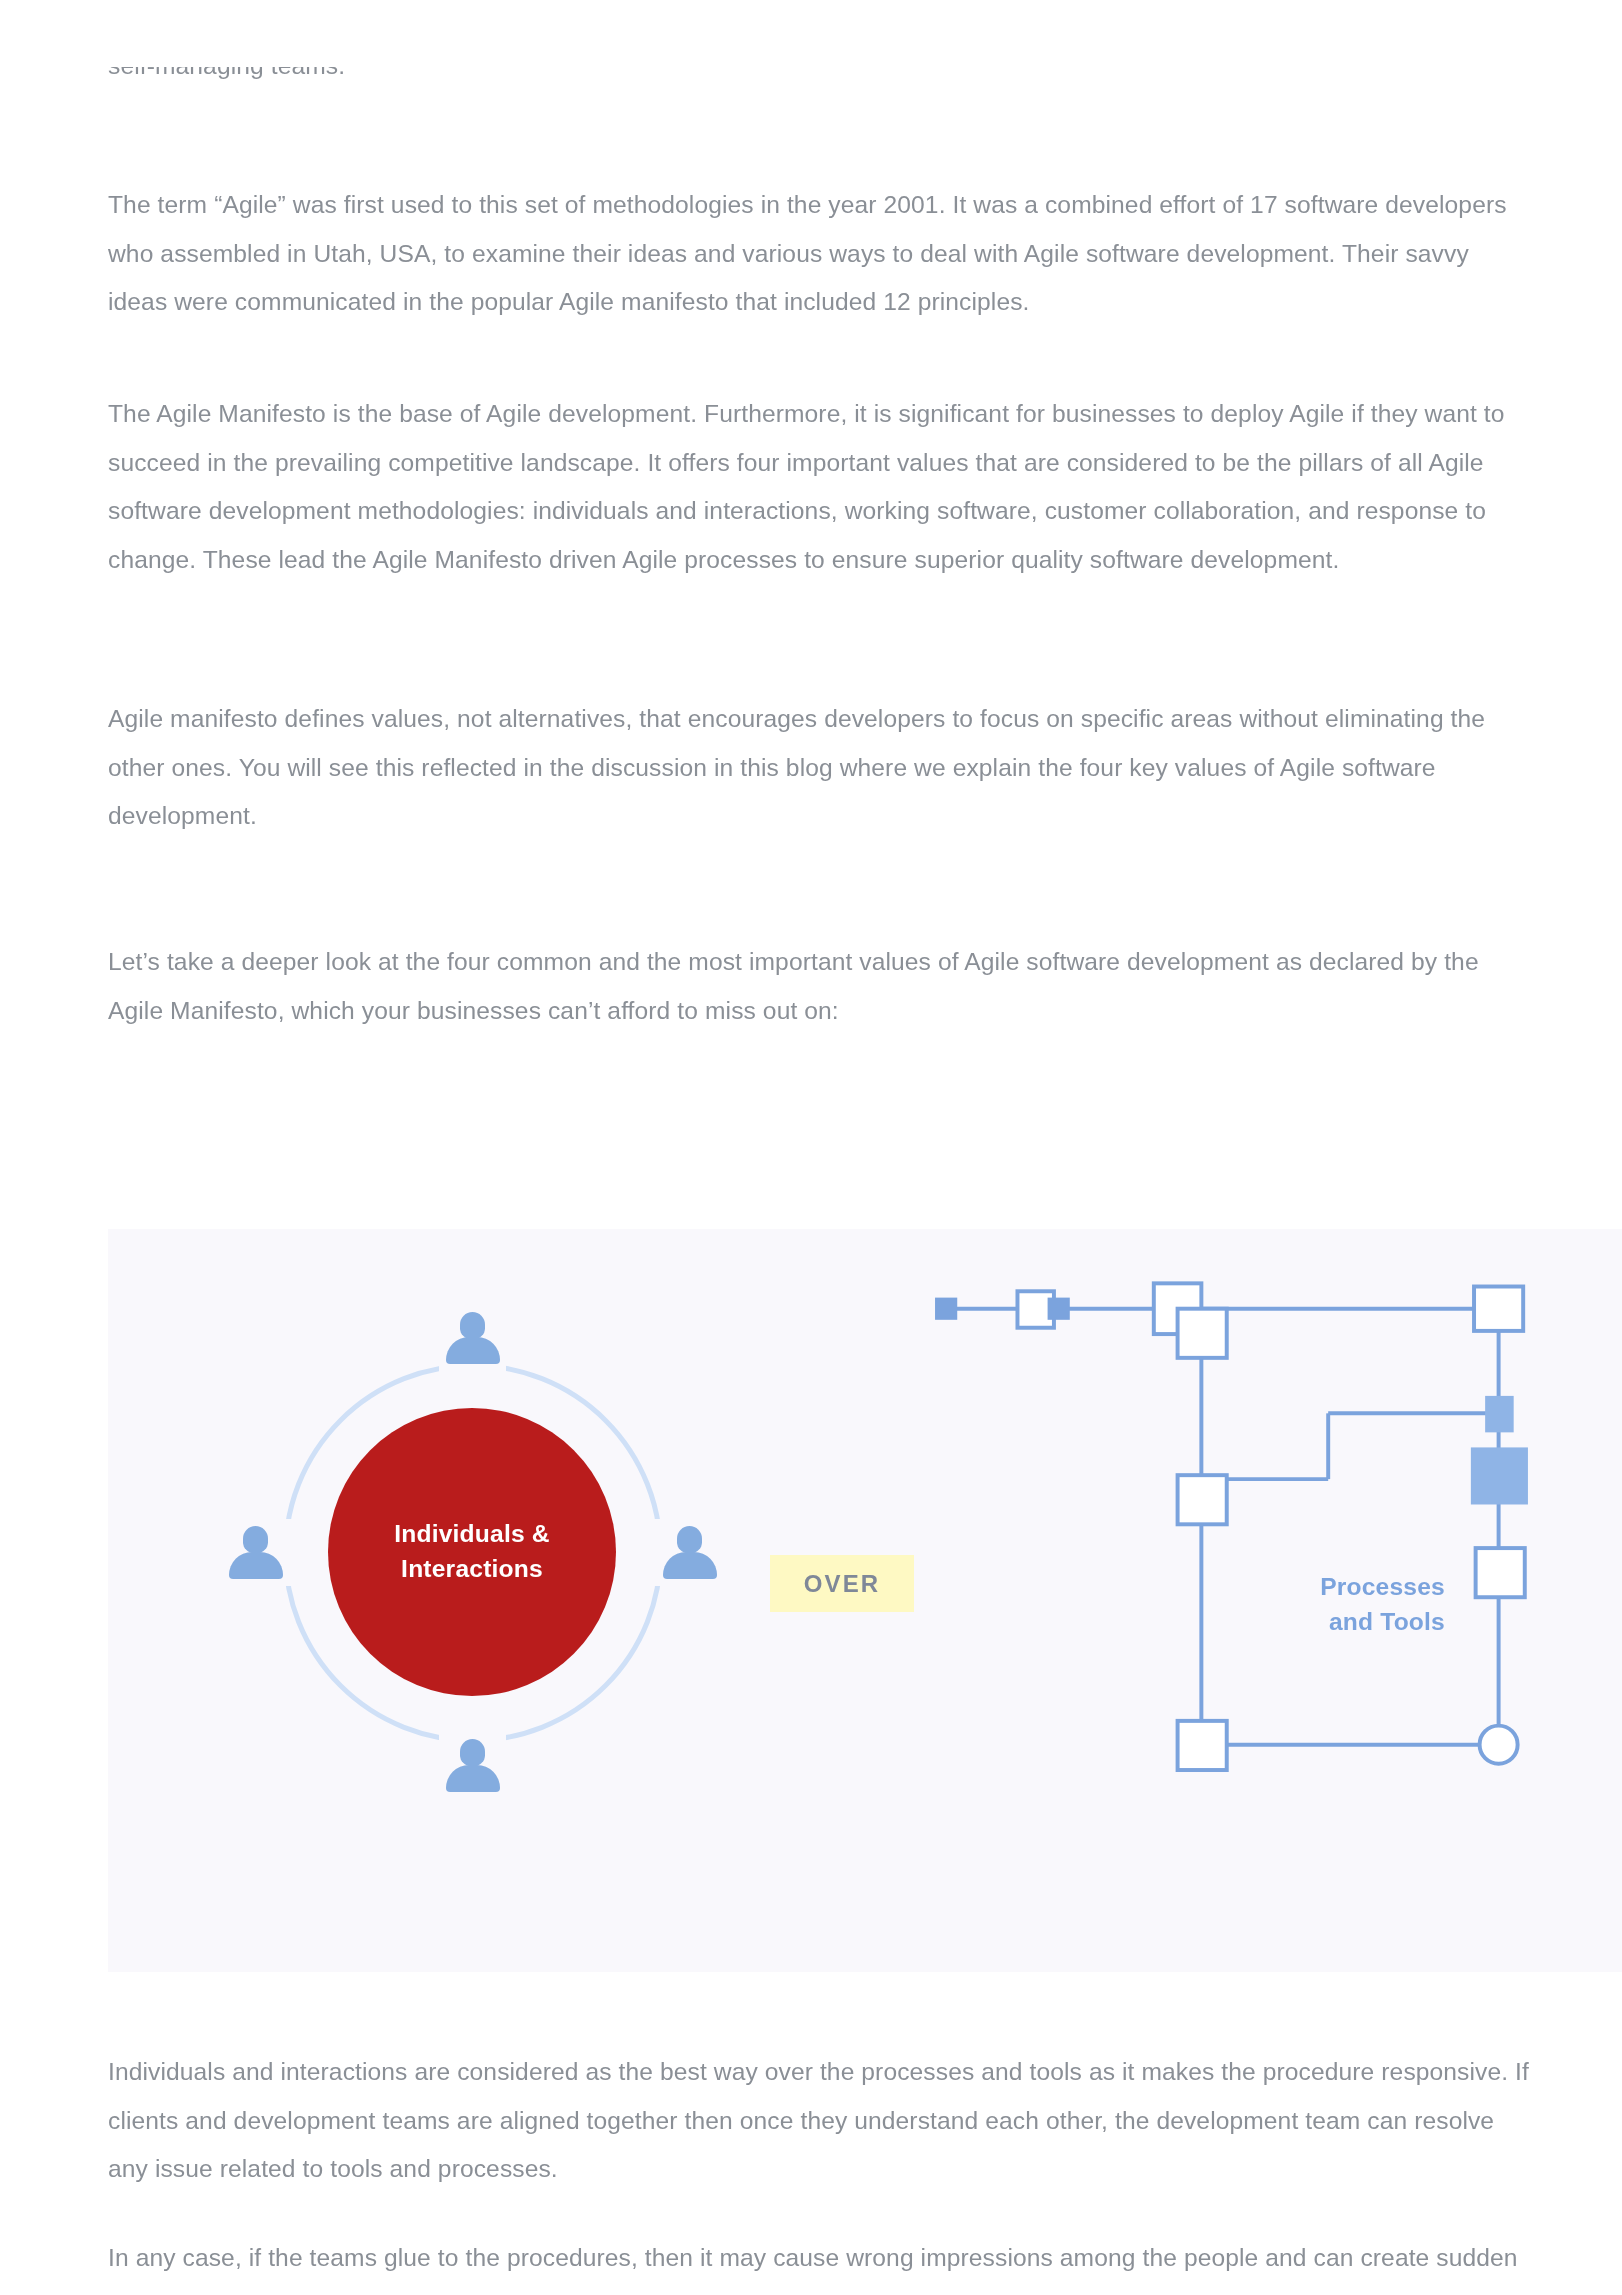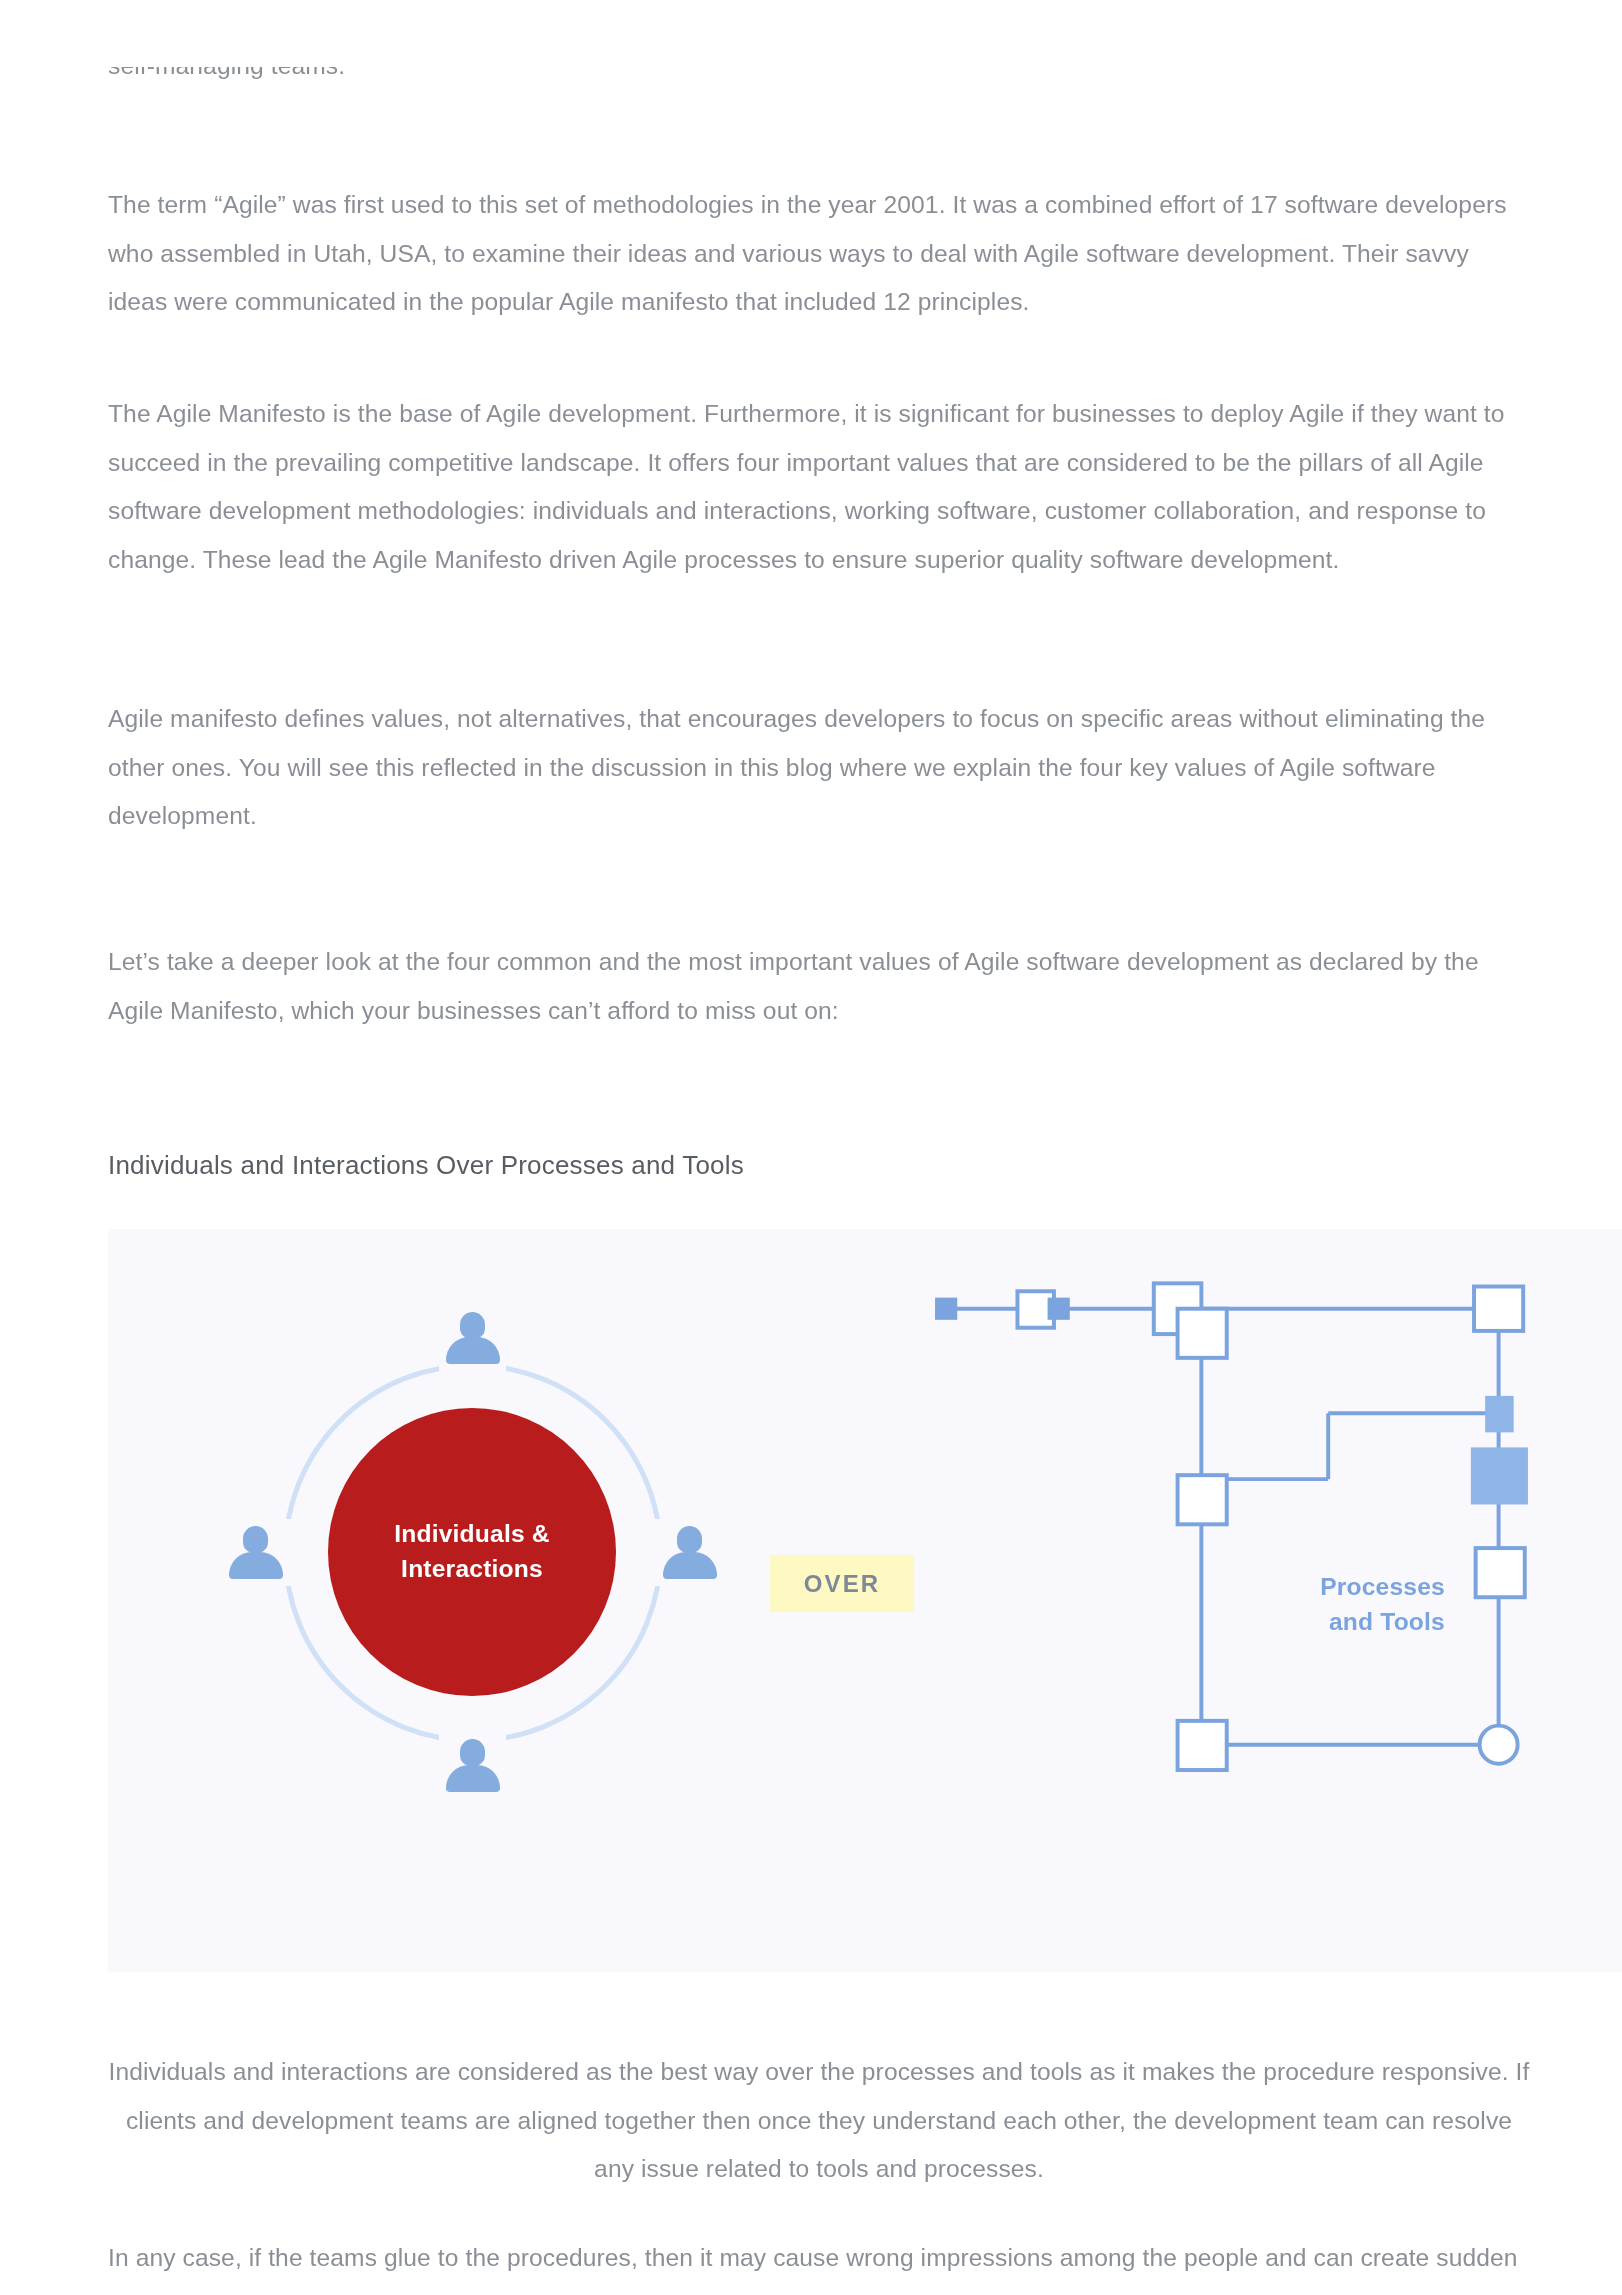--- a/index.html
+++ b/index.html
@@ -65,21 +65,21 @@
     margin: 0;
   }
 
   
   .b-p1 { position: absolute; left: 108px; top: 181px; }
   .b-p2 { position: absolute; left: 108px; top: 390px; }
   .b-h2 { position: absolute; left: 108px; top: 899px; }
   .b-p4 { position: absolute; left: 108px; top: 938px; }
   .b-h3 { position: absolute; left: 108px; top: 1147px; }
   .b-p3 { position: absolute; left: 108px; top: 695px; }
-  .b-p5 { position: absolute; left: 108px; top: 2048px; text-align: center; }
+  .b-p5 { position: absolute; left: 108px; top: 2048px; }
   .b-p6 { position: absolute; left: 108px; top: 2234px; }
 
   
   .figure {
     position: absolute;
     left: 108px;
     top: 1229px;
     width: 1537px;
     height: 743px;
     background: #f9f8fc;
@@ -235,23 +235,20 @@
 
   <div class="b-p3">
     <p class="para">Agile manifesto defines values, not alternatives, that encourages developers to focus on specific areas without eliminating the other ones. You will see this reflected in the discussion in this blog where we explain the four key values of Agile software development.</p>
   </div>
 
 
   <div class="b-p4">
     <p class="para">Let’s take a deeper look at the four common and the most important values of Agile software development as declared by the Agile Manifesto, which your businesses can’t afford to miss out on:</p>
   </div>
 
-  <div class="b-h3">
-    <h3 class="h3">Individuals and Interactions Over Processes and Tools</h3>
-  </div>
 
   <div class="figure">
     <div class="fig-inner">
 
       <div class="cluster">
         <div class="ring"></div>
         <div class="ring-mask-v"></div>
         <div class="ring-mask-h"></div>
 
         <div class="core">

